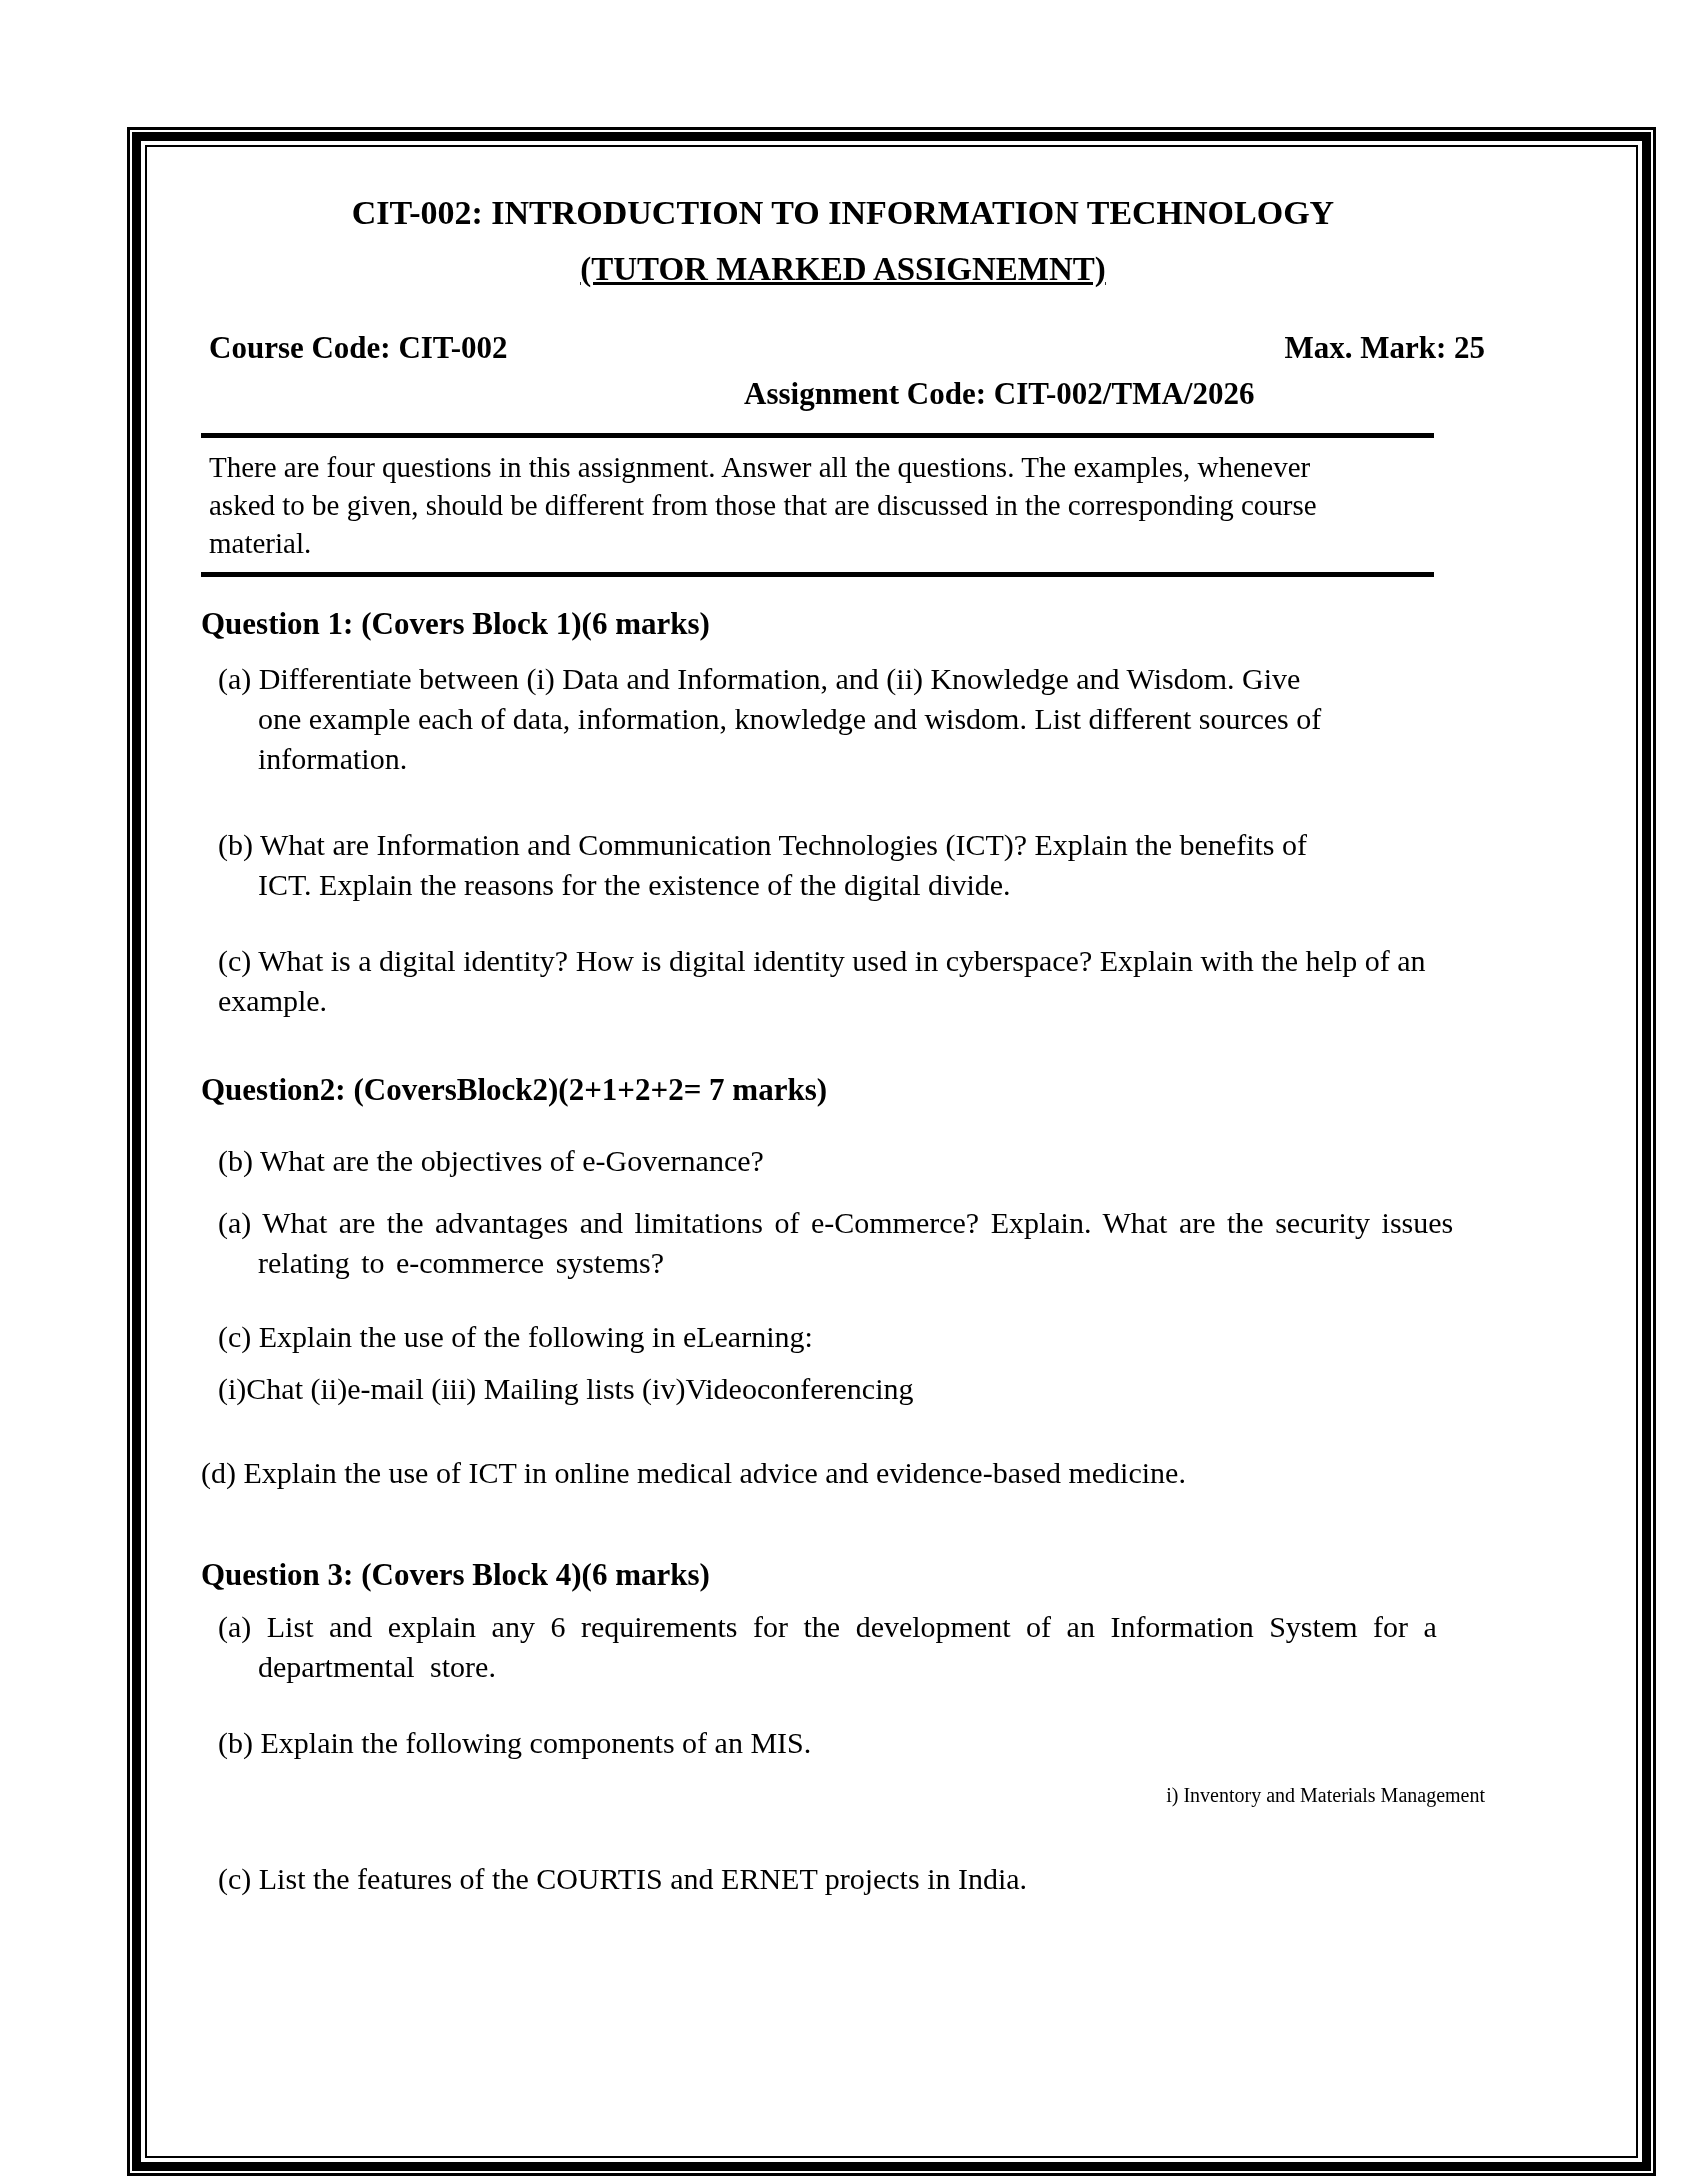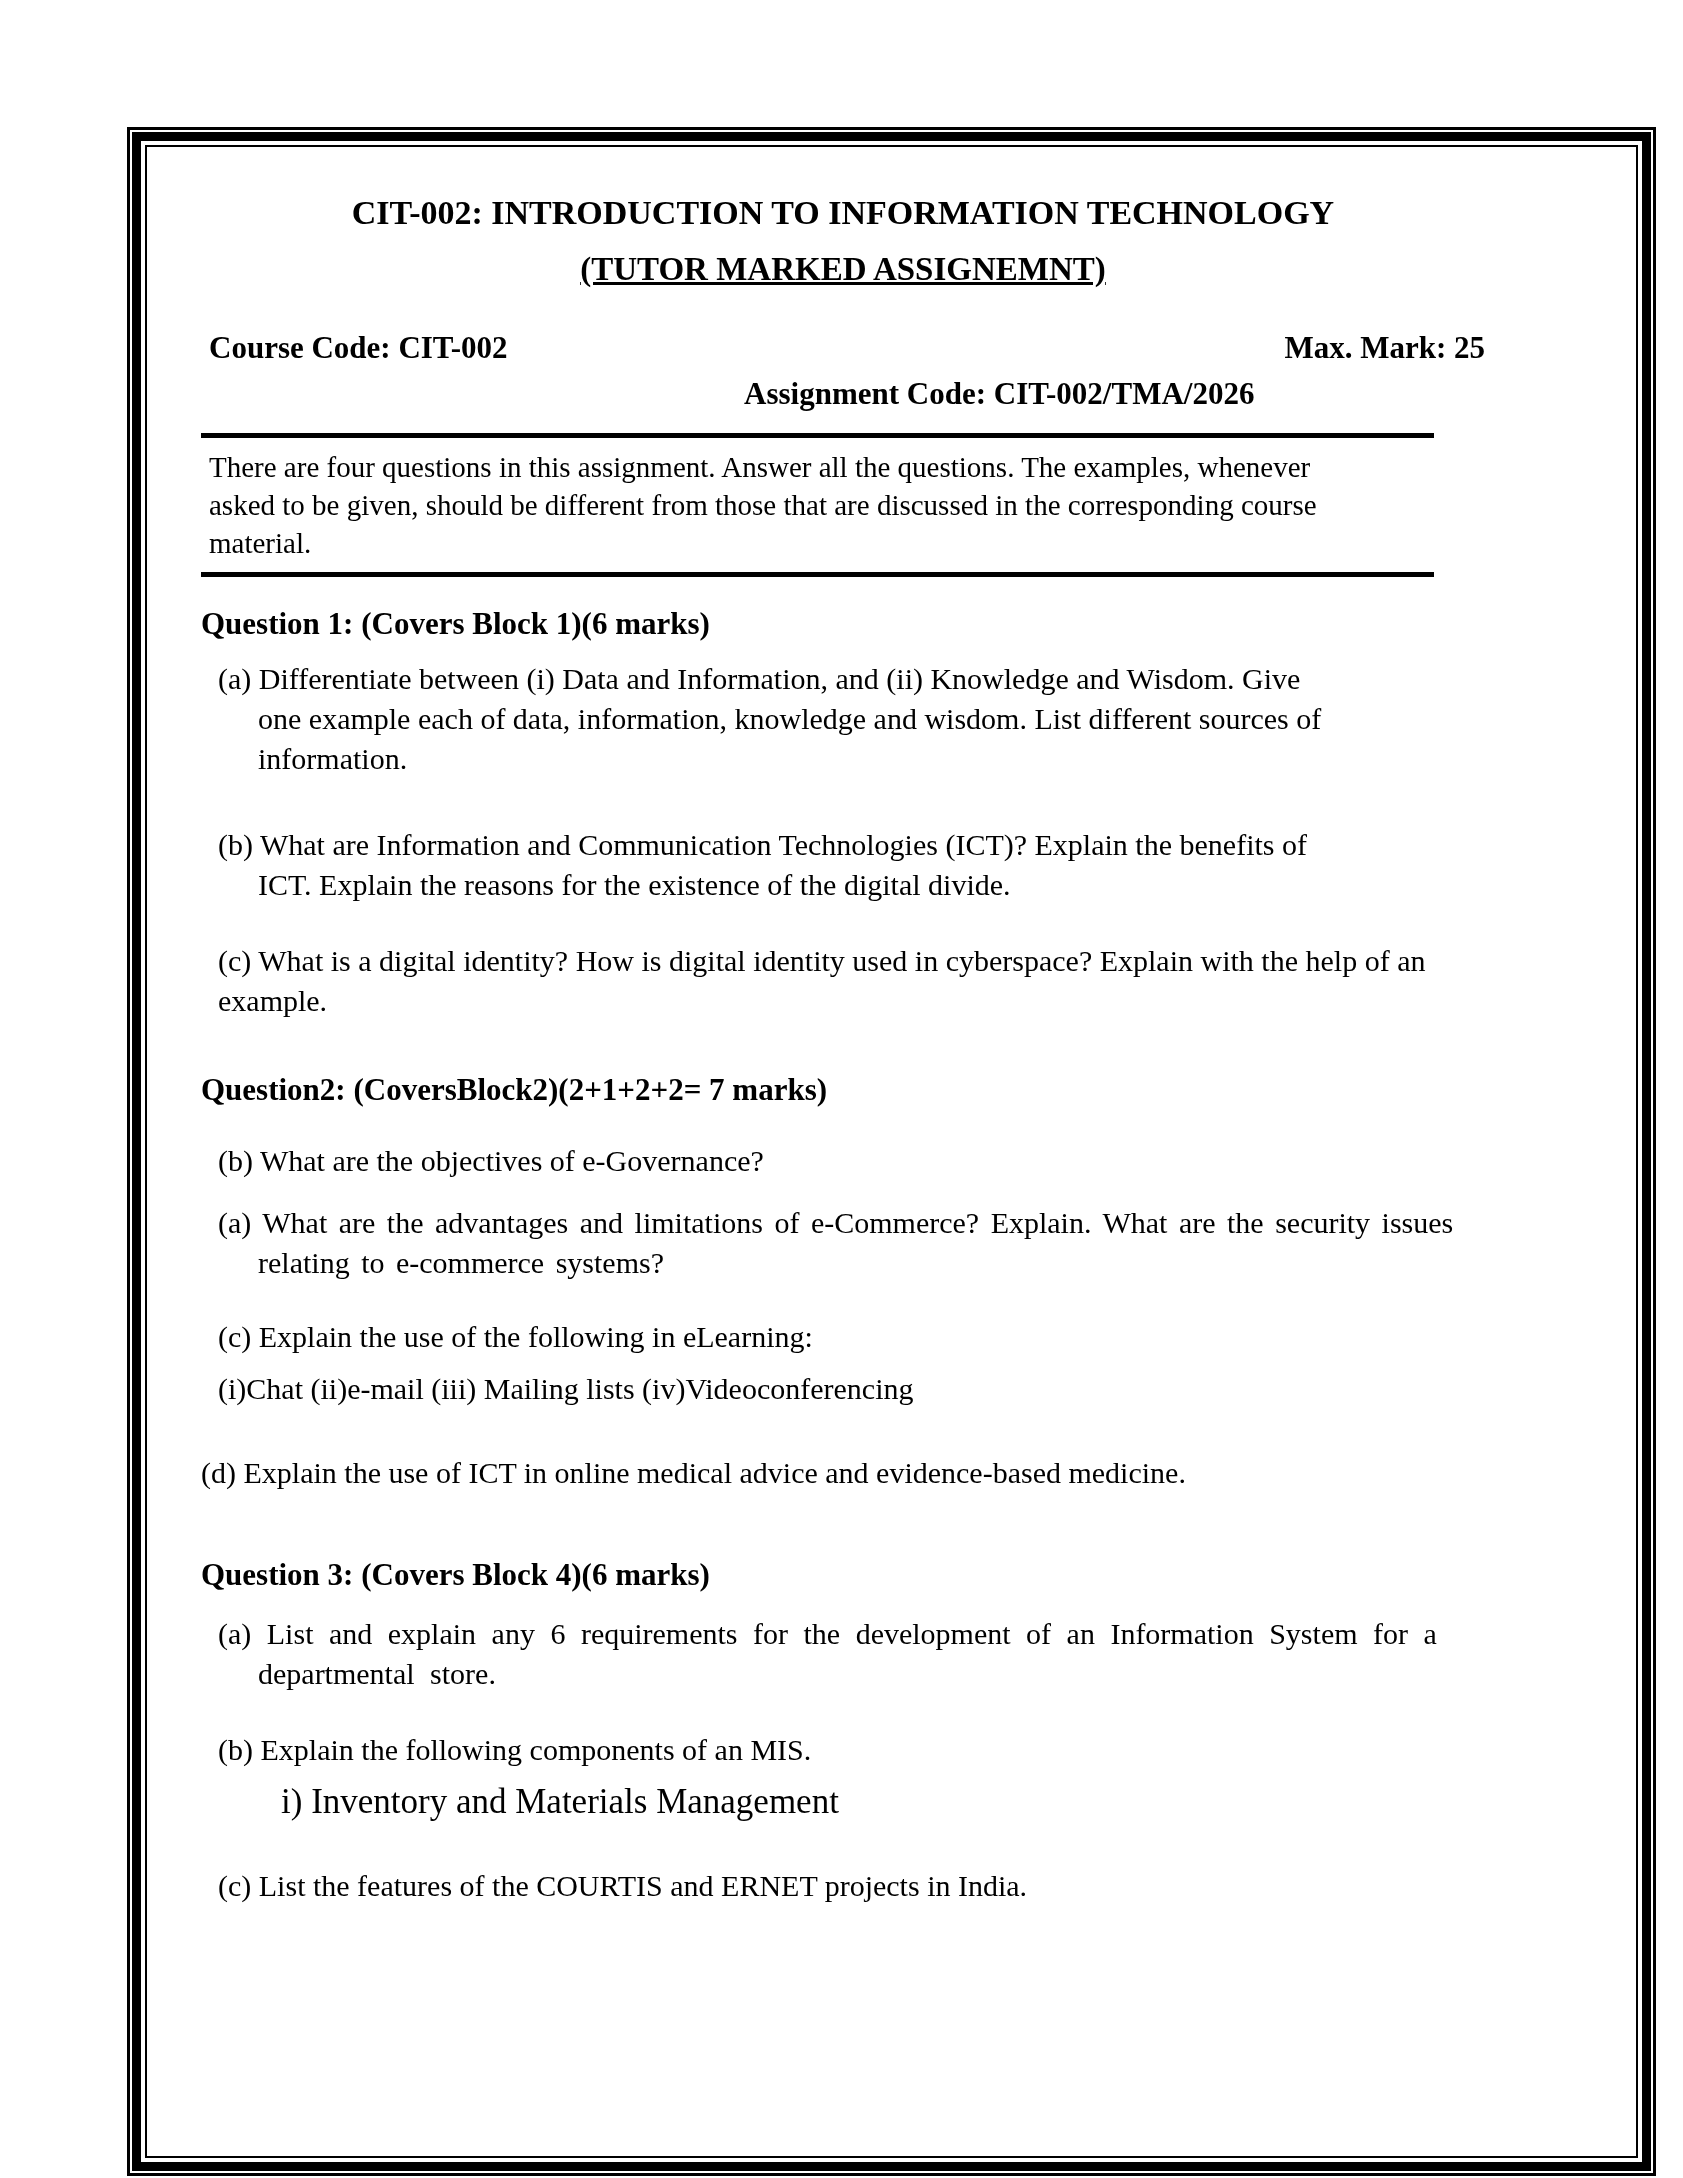--- a/index.html
+++ b/index.html
@@ -94,42 +94,43 @@
   .hang {
     margin-left: 17px;
     padding-left: 40px;
     text-indent: -40px;
   }
   .flush-indent { margin-left: 17px; }
   .flush { margin-left: 0; }
   .ws4 { word-spacing: 4px; }
   .ws8 { word-spacing: 8px; }
   .sublist-item {
-    font-size: 35px;
-    line-height: 40px;
-    margin-left: 80px;
+    font-size: 20px;
+    line-height: 40px;
+    margin-left: 52px;
+    text-align: right;
   }
   .subline {
     font-size: 30px;
     line-height: 40px;
     margin-left: 17px;
     margin-top: 12px;
   }
   
   .q1-heading { margin-top: 26px; }
   .q1-a { margin-top: 14px; }
   .q1-b { margin-top: 46px; }
   .q1-c { margin-top: 36px; }
   .q2-heading { margin-top: 48px; }
   .q2-a { margin-top: 22px; }
   .q2-b { margin-top: 30px; }
   .q2-c { margin-top: 34px; }
   .q2-d { margin-top: 44px; }
   .q3-heading { margin-top: 61px; }
-  .q3-a { margin-top: 18px; }
+  .q3-a { margin-top: 11px; }
   .q3-b { margin-top: 36px; }
   .q3-b-i { margin-top: 12px; }
   .q3-b-ii { margin-top: 14px; }
   .q3-c { margin-top: 44px; }
   .marks-q1 { margin-right: 109px; }
   .marks-q2 { margin-right: 8px; }
   .marks-q3 { margin-right: 61px; }
 </style>
 </head>
 <body>

